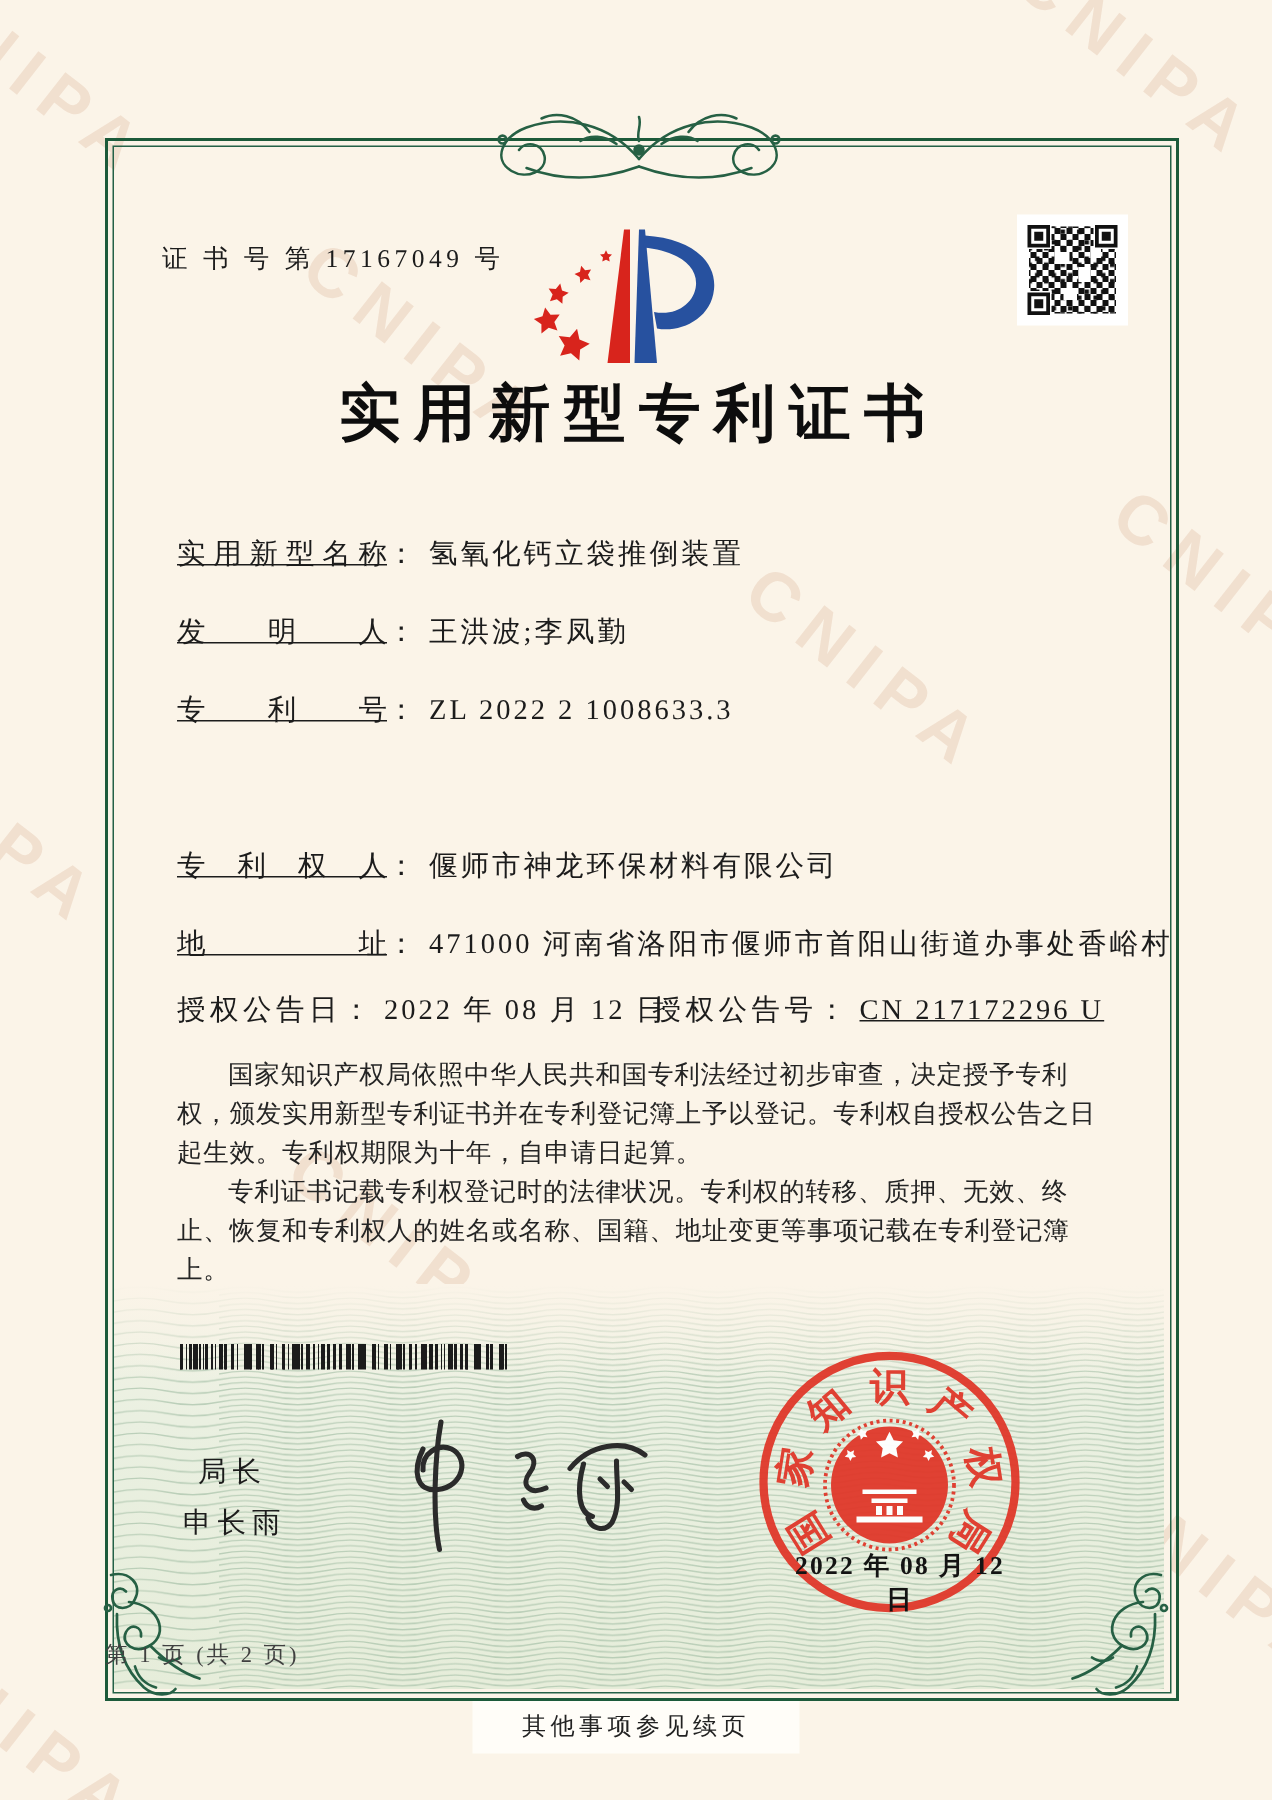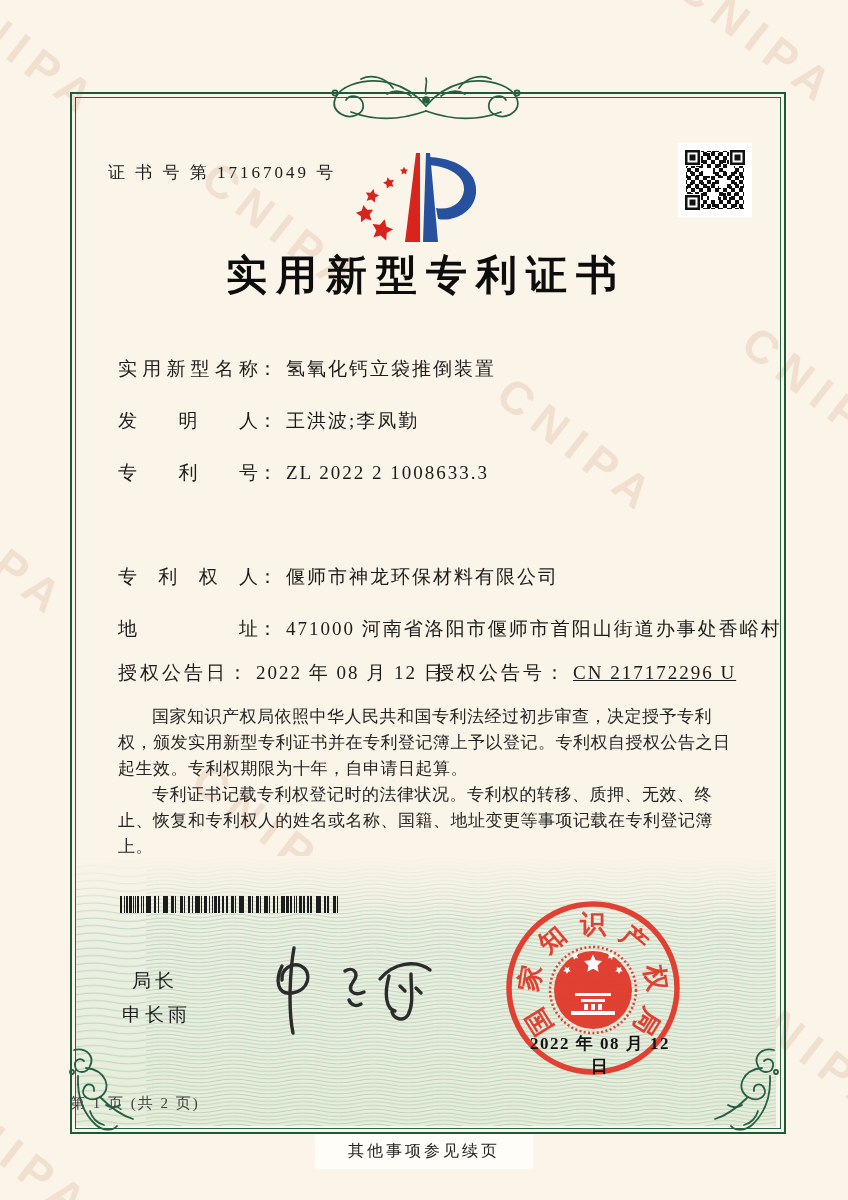--- a/index.html
+++ b/index.html
@@ -16,21 +16,21 @@
   
   .cert-no{position:absolute;left:108px;top:146px;font-size:17px;letter-spacing:3px;margin-top:15px;}
   .logo{position:absolute;left:350px;top:140px;}
   .qr-box{position:absolute;left:678px;top:143px;width:74px;height:74px;background:#fff;
           display:flex;align-items:center;justify-content:center;}
   .title{position:absolute;left:70px;width:712px;top:248px;text-align:center;
          font-size:41px;font-weight:bold;letter-spacing:9px;color:#0d0d0d;}
   
   .field{position:absolute;left:118px;font-size:19px;white-space:nowrap;}
   .flabel{display:inline-block;letter-spacing:3px;}
-  .flabel.just{width:140px;text-align:justify;text-align-last:justify;letter-spacing:normal;}
+  .flabel.just{width:140px;text-align:justify;text-align-last:justify;letter-spacing:normal;text-decoration:underline;}
   .fcolon{display:inline-block;margin-right:9px;}
   .fvalue{letter-spacing:2px;}
   .grant2{position:absolute;left:317px;top:0;text-decoration:underline;}
   
   .body-text{position:absolute;left:118px;top:704px;width:620px;font-size:17px;
              line-height:26px;color:#242424;}
   .body-text p{margin:0;text-indent:2em;letter-spacing:0.5px;}
   
   .waves{position:absolute;left:76px;top:856px;width:700px;height:270px;
          background:linear-gradient(180deg,#f4f3e6 0,#eaf0e1 90px,#e6edda 100%);}

